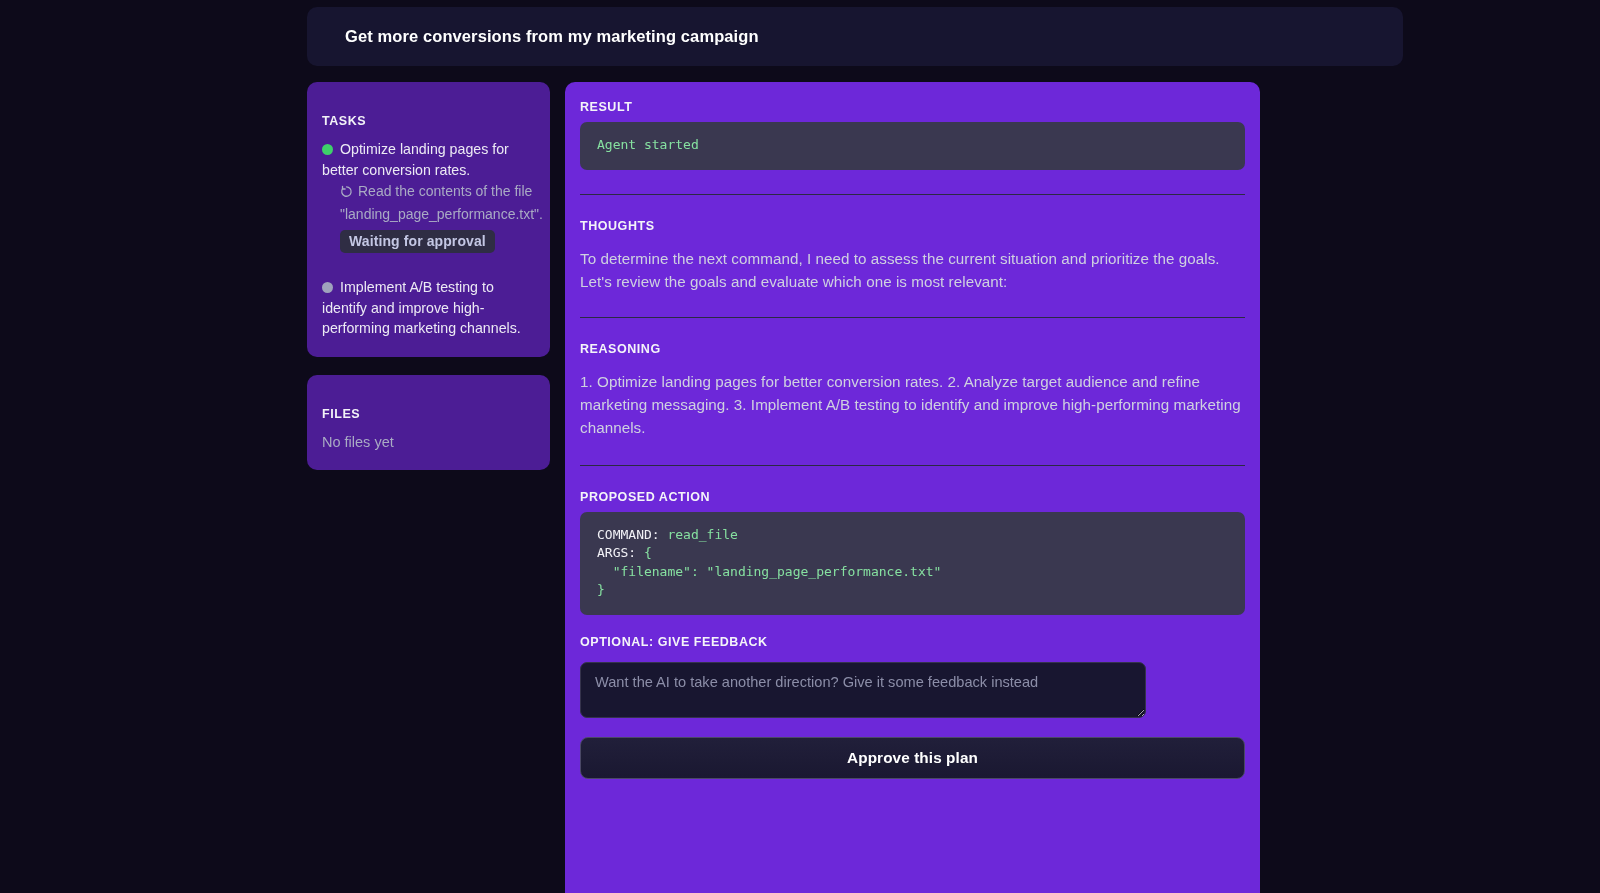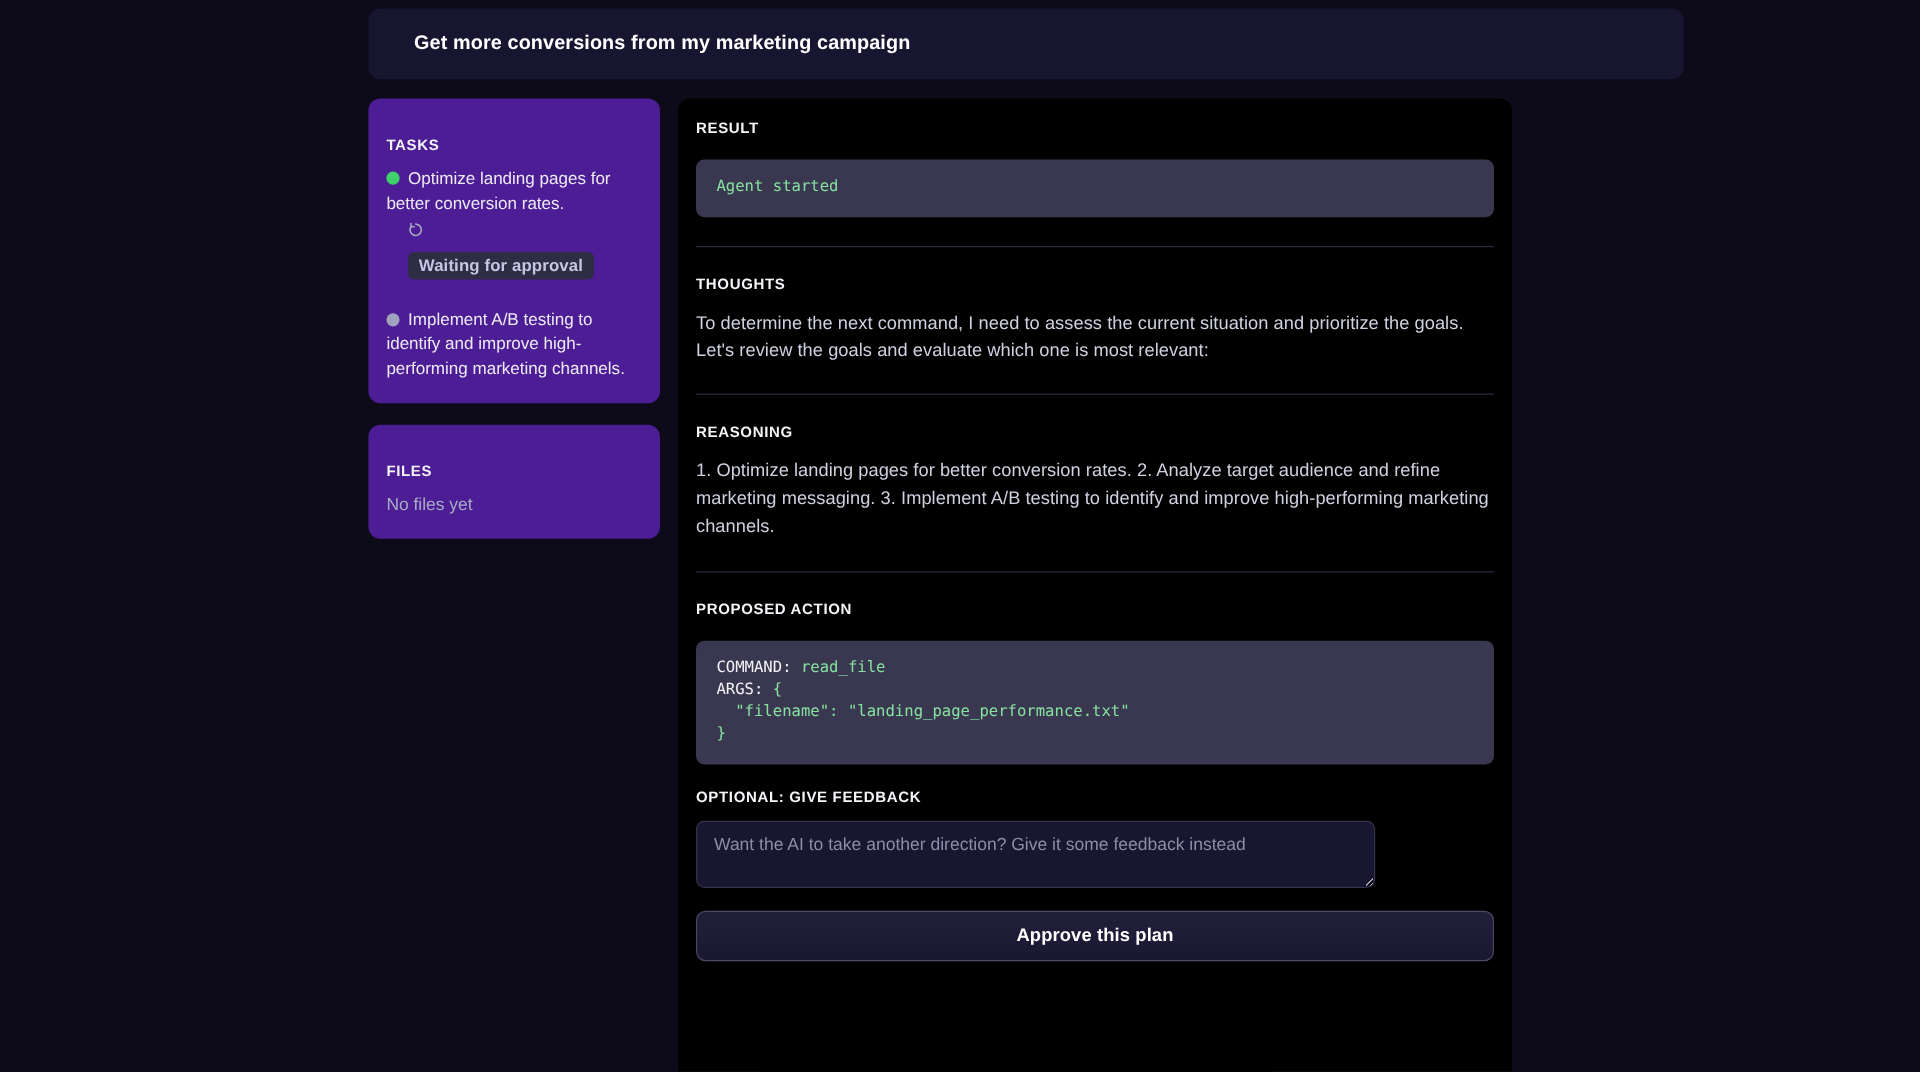--- a/index.html
+++ b/index.html
@@ -118,37 +118,37 @@
     line-height: 20px;
   }
 
   
   .main {
     position: absolute;
     left: 565px;
     top: 82px;
     width: 695px;
     height: 811px;
-    background: #000000;
+    background: #6d28d9;
     border-radius: 10px 10px 0 0;
     box-sizing: border-box;
     padding: 18px 15px 0 15px;
     overflow: hidden;
   }
 
   .section-label {
     color: #f4f4f9;
     font-size: 12.5px;
     font-weight: bold;
     letter-spacing: 0.55px;
     padding-left: 0px;
   }
 
   .code-block {
-    margin-top: 19px;
+    margin-top: 8px;
     background: #3a3850;
     border-radius: 7px;
     padding: 14px 17px 15px 17px;
     font-family: "DejaVu Sans Mono", monospace;
     font-size: 13px;
     line-height: 18.5px;
     color: #e8e8f2;
     white-space: pre;
   }
   .code-green { color: #86e0a0; }
@@ -221,21 +221,21 @@
       <div class="task">
         <div class="task-line">
           <span class="bullet done"></span><span>Optimize landing pages for better conversion rates.</span>
         </div>
         <div class="subtask">
           <span class="spinner-icon">
             <svg width="13" height="13" viewBox="0 0 16 16">
               <path d="M8 2.2 A5.8 5.8 0 1 1 3.2 4.6" fill="none" stroke="#a9abc4" stroke-width="1.6" stroke-linecap="round"></path>
               <path d="M3.1 1.6 L3.1 4.9 L6.3 4.9" fill="none" stroke="#a9abc4" stroke-width="1.6" stroke-linecap="round" stroke-linejoin="round"></path>
             </svg>
-          </span>
+          </span><span>Read the contents of the file "landing_page_performance.txt".</span>
         </div>
         <div class="badge">Waiting for approval</div>
       </div>
 
 
       <div class="task" style="margin-top:14px;">
         <div class="task-line">
           <span class="bullet todo"></span><span>Implement A/B testing to identify and improve high-performing marketing channels.</span>
         </div>
       </div>

